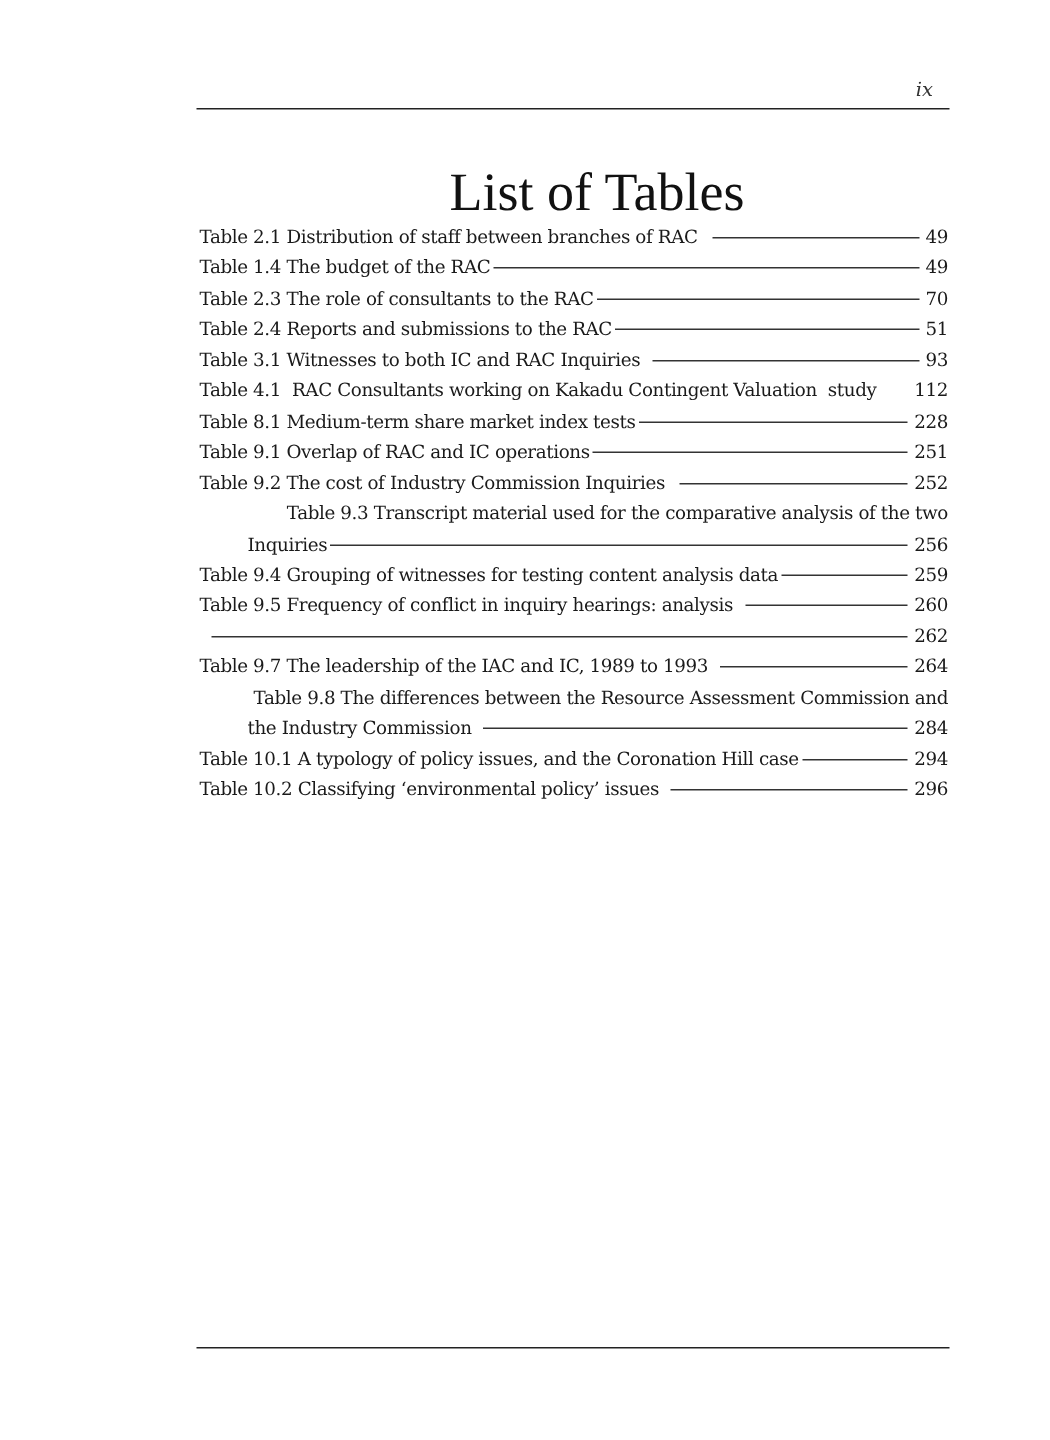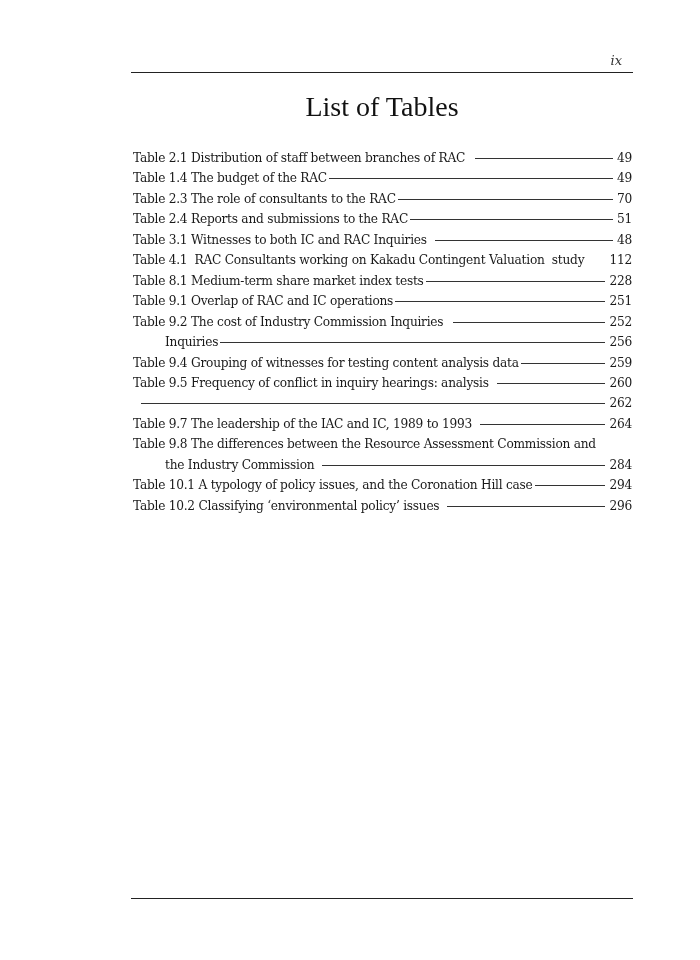--- a/index.html
+++ b/index.html
@@ -31,43 +31,44 @@
       height: 0;
       border-top: 1.5px solid #222;
     }
     .page-title {
       position: absolute;
       top: 91px;
       left: 131px;
       width: 502px;
       text-align: center;
       font-family: "Liberation Serif", "DejaVu Serif", serif;
-      font-size: 28px;
+      font-size: 36px;
       font-weight: normal;
-      margin: 0;
+      margin: 16px;
       color: #111;
     }
     .toc {
       position: absolute;
       top: 148px;
       left: 133px;
       width: 499px;
       font-family: "DejaVu Serif", serif;
       font-size: 12.2px;
       line-height: 20.45px;
       letter-spacing: -0.25px;
     }
     .toc-entry {
       display: block;
       cursor: pointer;
     }
     .toc-line {
       display: flex;
       align-items: baseline;
       white-space: nowrap;
+      justify-content: flex-end;
     }
     .toc-line.cont {
       padding-left: 32px;
     }
     .toc-title {
       flex: 0 0 auto;
     }
     .toc-leader {
       flex: 1 1 auto;
       border-bottom: 1px solid #333;
@@ -131,21 +132,21 @@
         <span class="toc-title">Table 2.4 Reports and submissions to the RAC</span>
         <span class="toc-leader"></span>
         <span class="toc-page">51</span>
       </div>
   </div>
 
   <div class="toc-entry">
     <div class="toc-line">
         <span class="toc-title">Table 3.1 Witnesses to both IC and RAC Inquiries</span>
         <span class="toc-leader" style="margin-left:8px"></span>
-        <span class="toc-page">48</span>
+        <span class="toc-page">93</span>
       </div>
   </div>
 
   <div class="toc-entry">
     <div class="toc-line">
         <span class="toc-title" style="white-space:pre">Table 4.1  RAC Consultants working on Kakadu Contingent Valuation  study</span>
         <span class="toc-leader none"></span>
         <span class="toc-page">112</span>
       </div>
   </div>
@@ -168,20 +169,23 @@
 
   <div class="toc-entry">
     <div class="toc-line">
         <span class="toc-title">Table 9.2 The cost of Industry Commission Inquiries</span>
         <span class="toc-leader" style="margin-left:10px"></span>
         <span class="toc-page">252</span>
       </div>
   </div>
 
   <div class="toc-entry">
+    <div class="toc-line">
+        <span class="toc-title">Table 9.3 Transcript material used for the comparative analysis of the two</span>
+      </div>
     <div class="toc-line cont">
         <span class="toc-title">Inquiries</span>
         <span class="toc-leader"></span>
         <span class="toc-page">256</span>
       </div>
   </div>
 
   <div class="toc-entry">
     <div class="toc-line">
         <span class="toc-title">Table 9.4 Grouping of witnesses for testing content analysis data</span>

